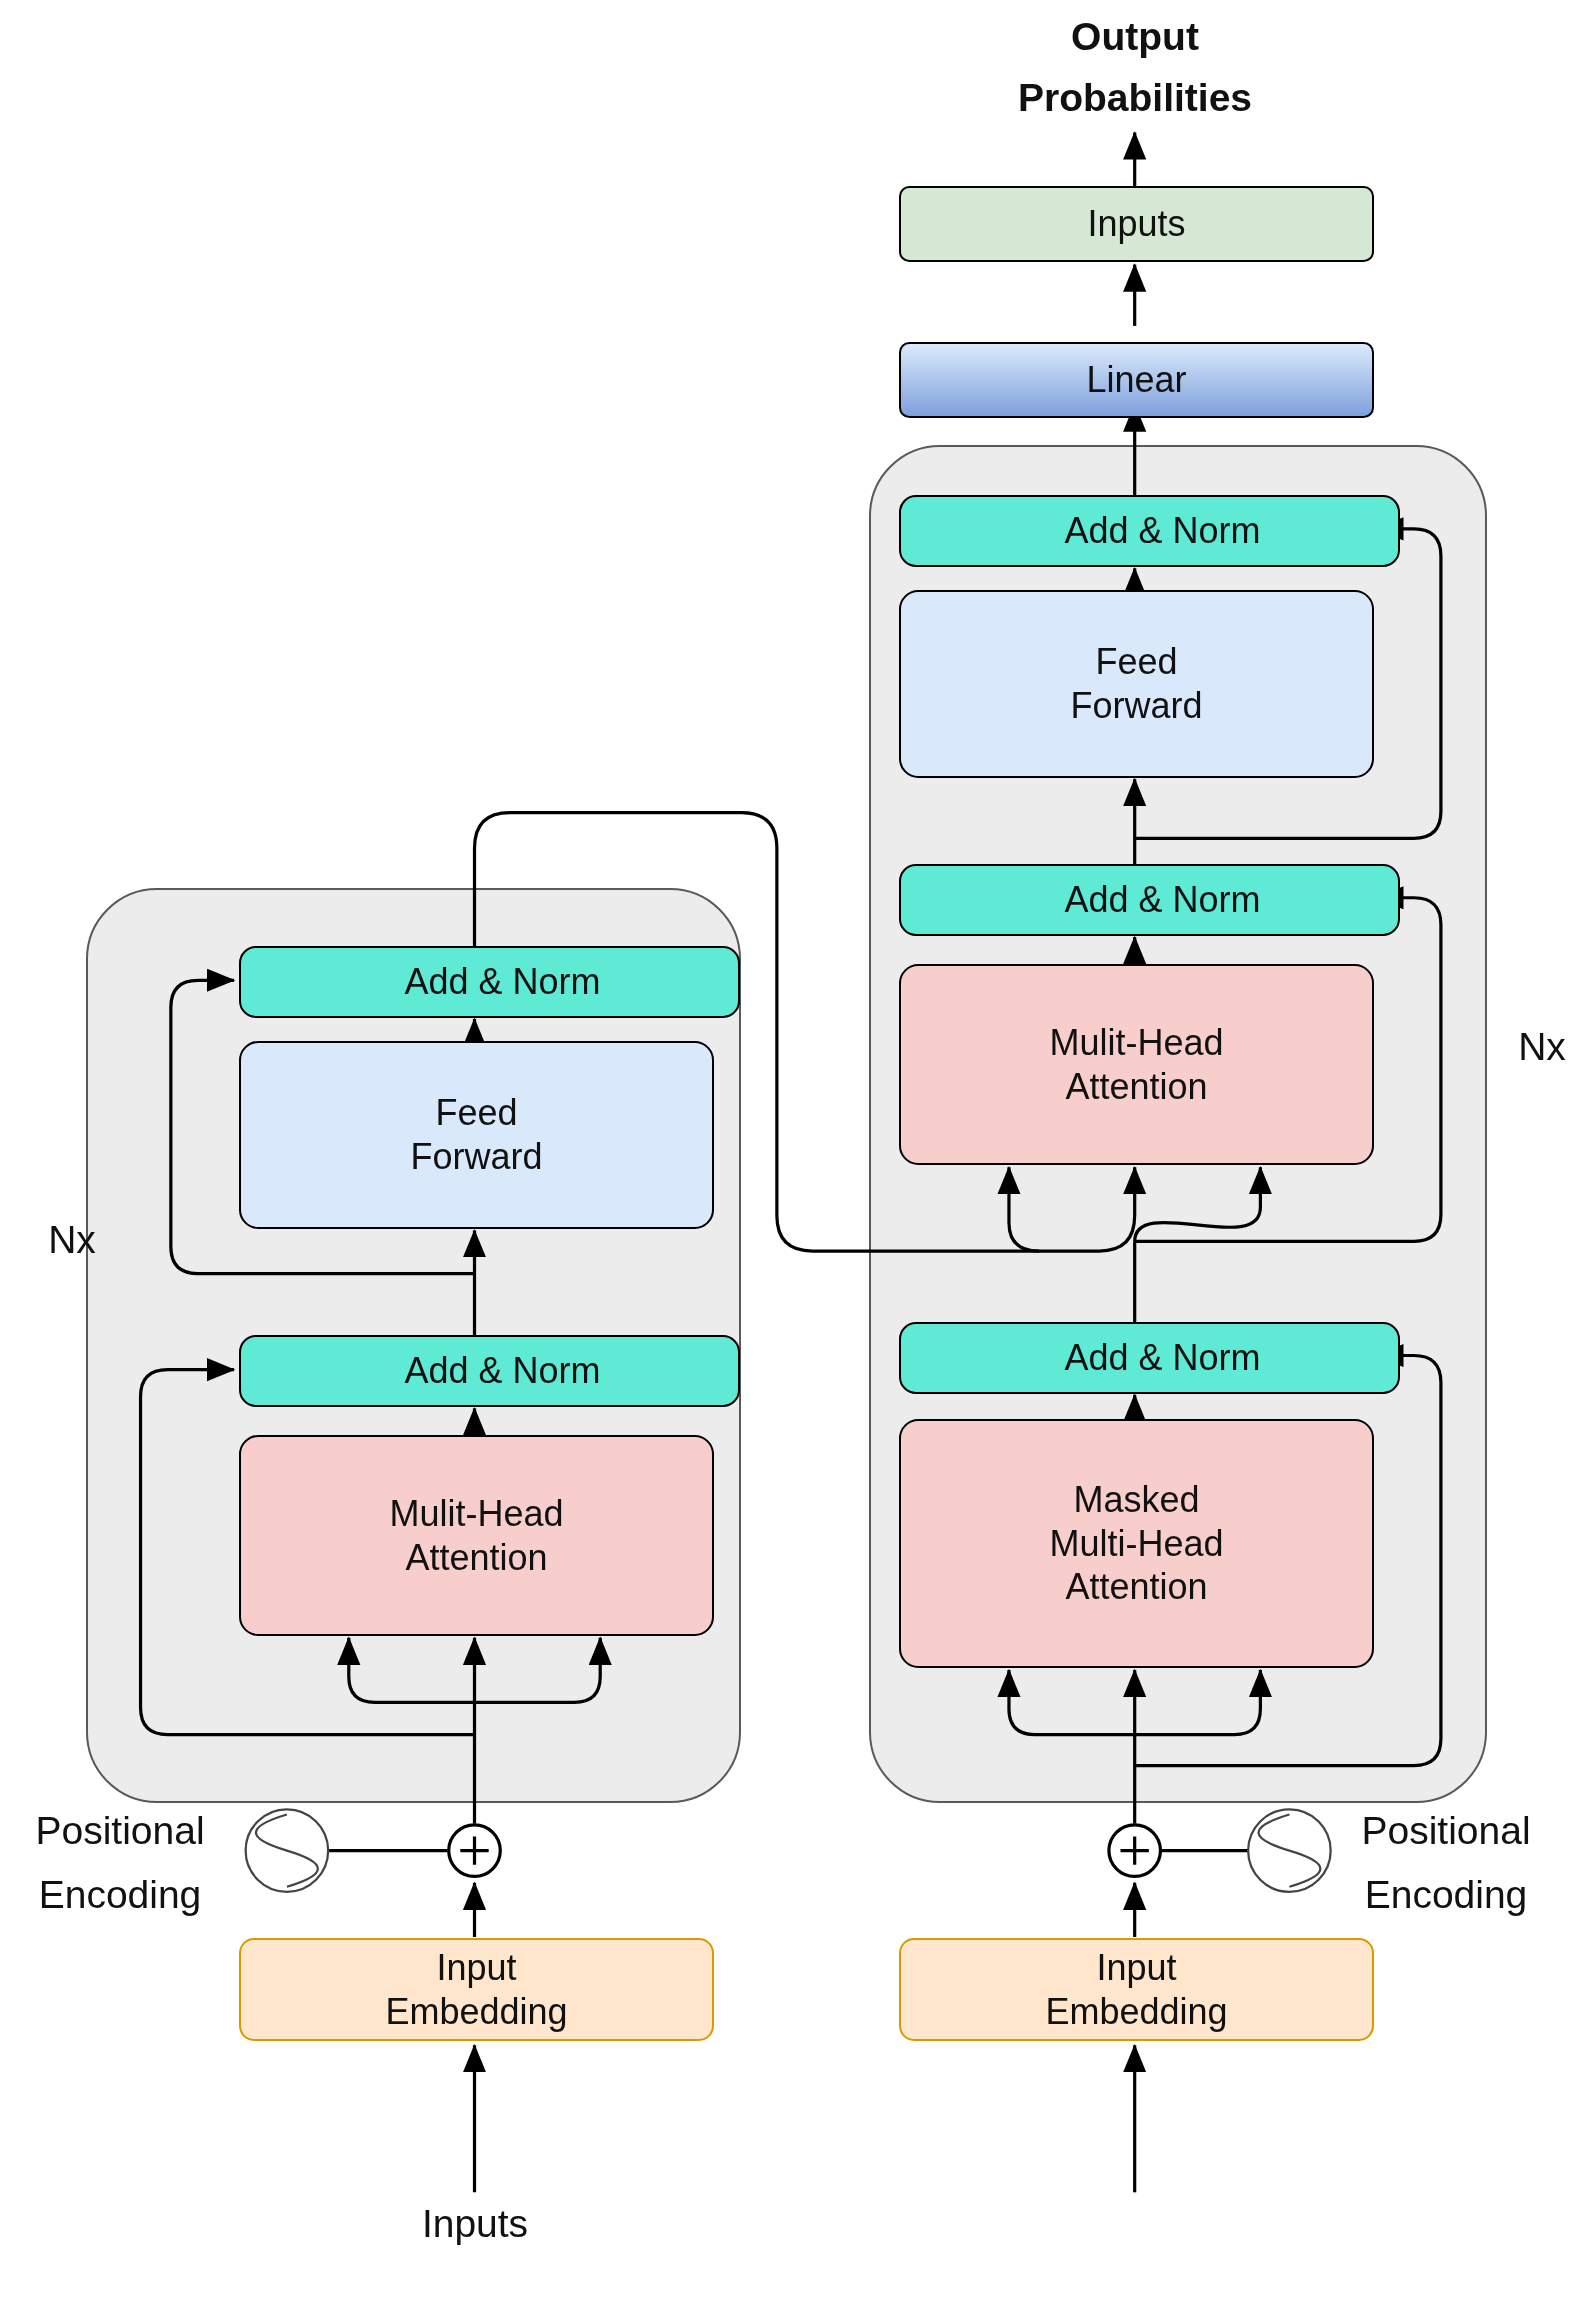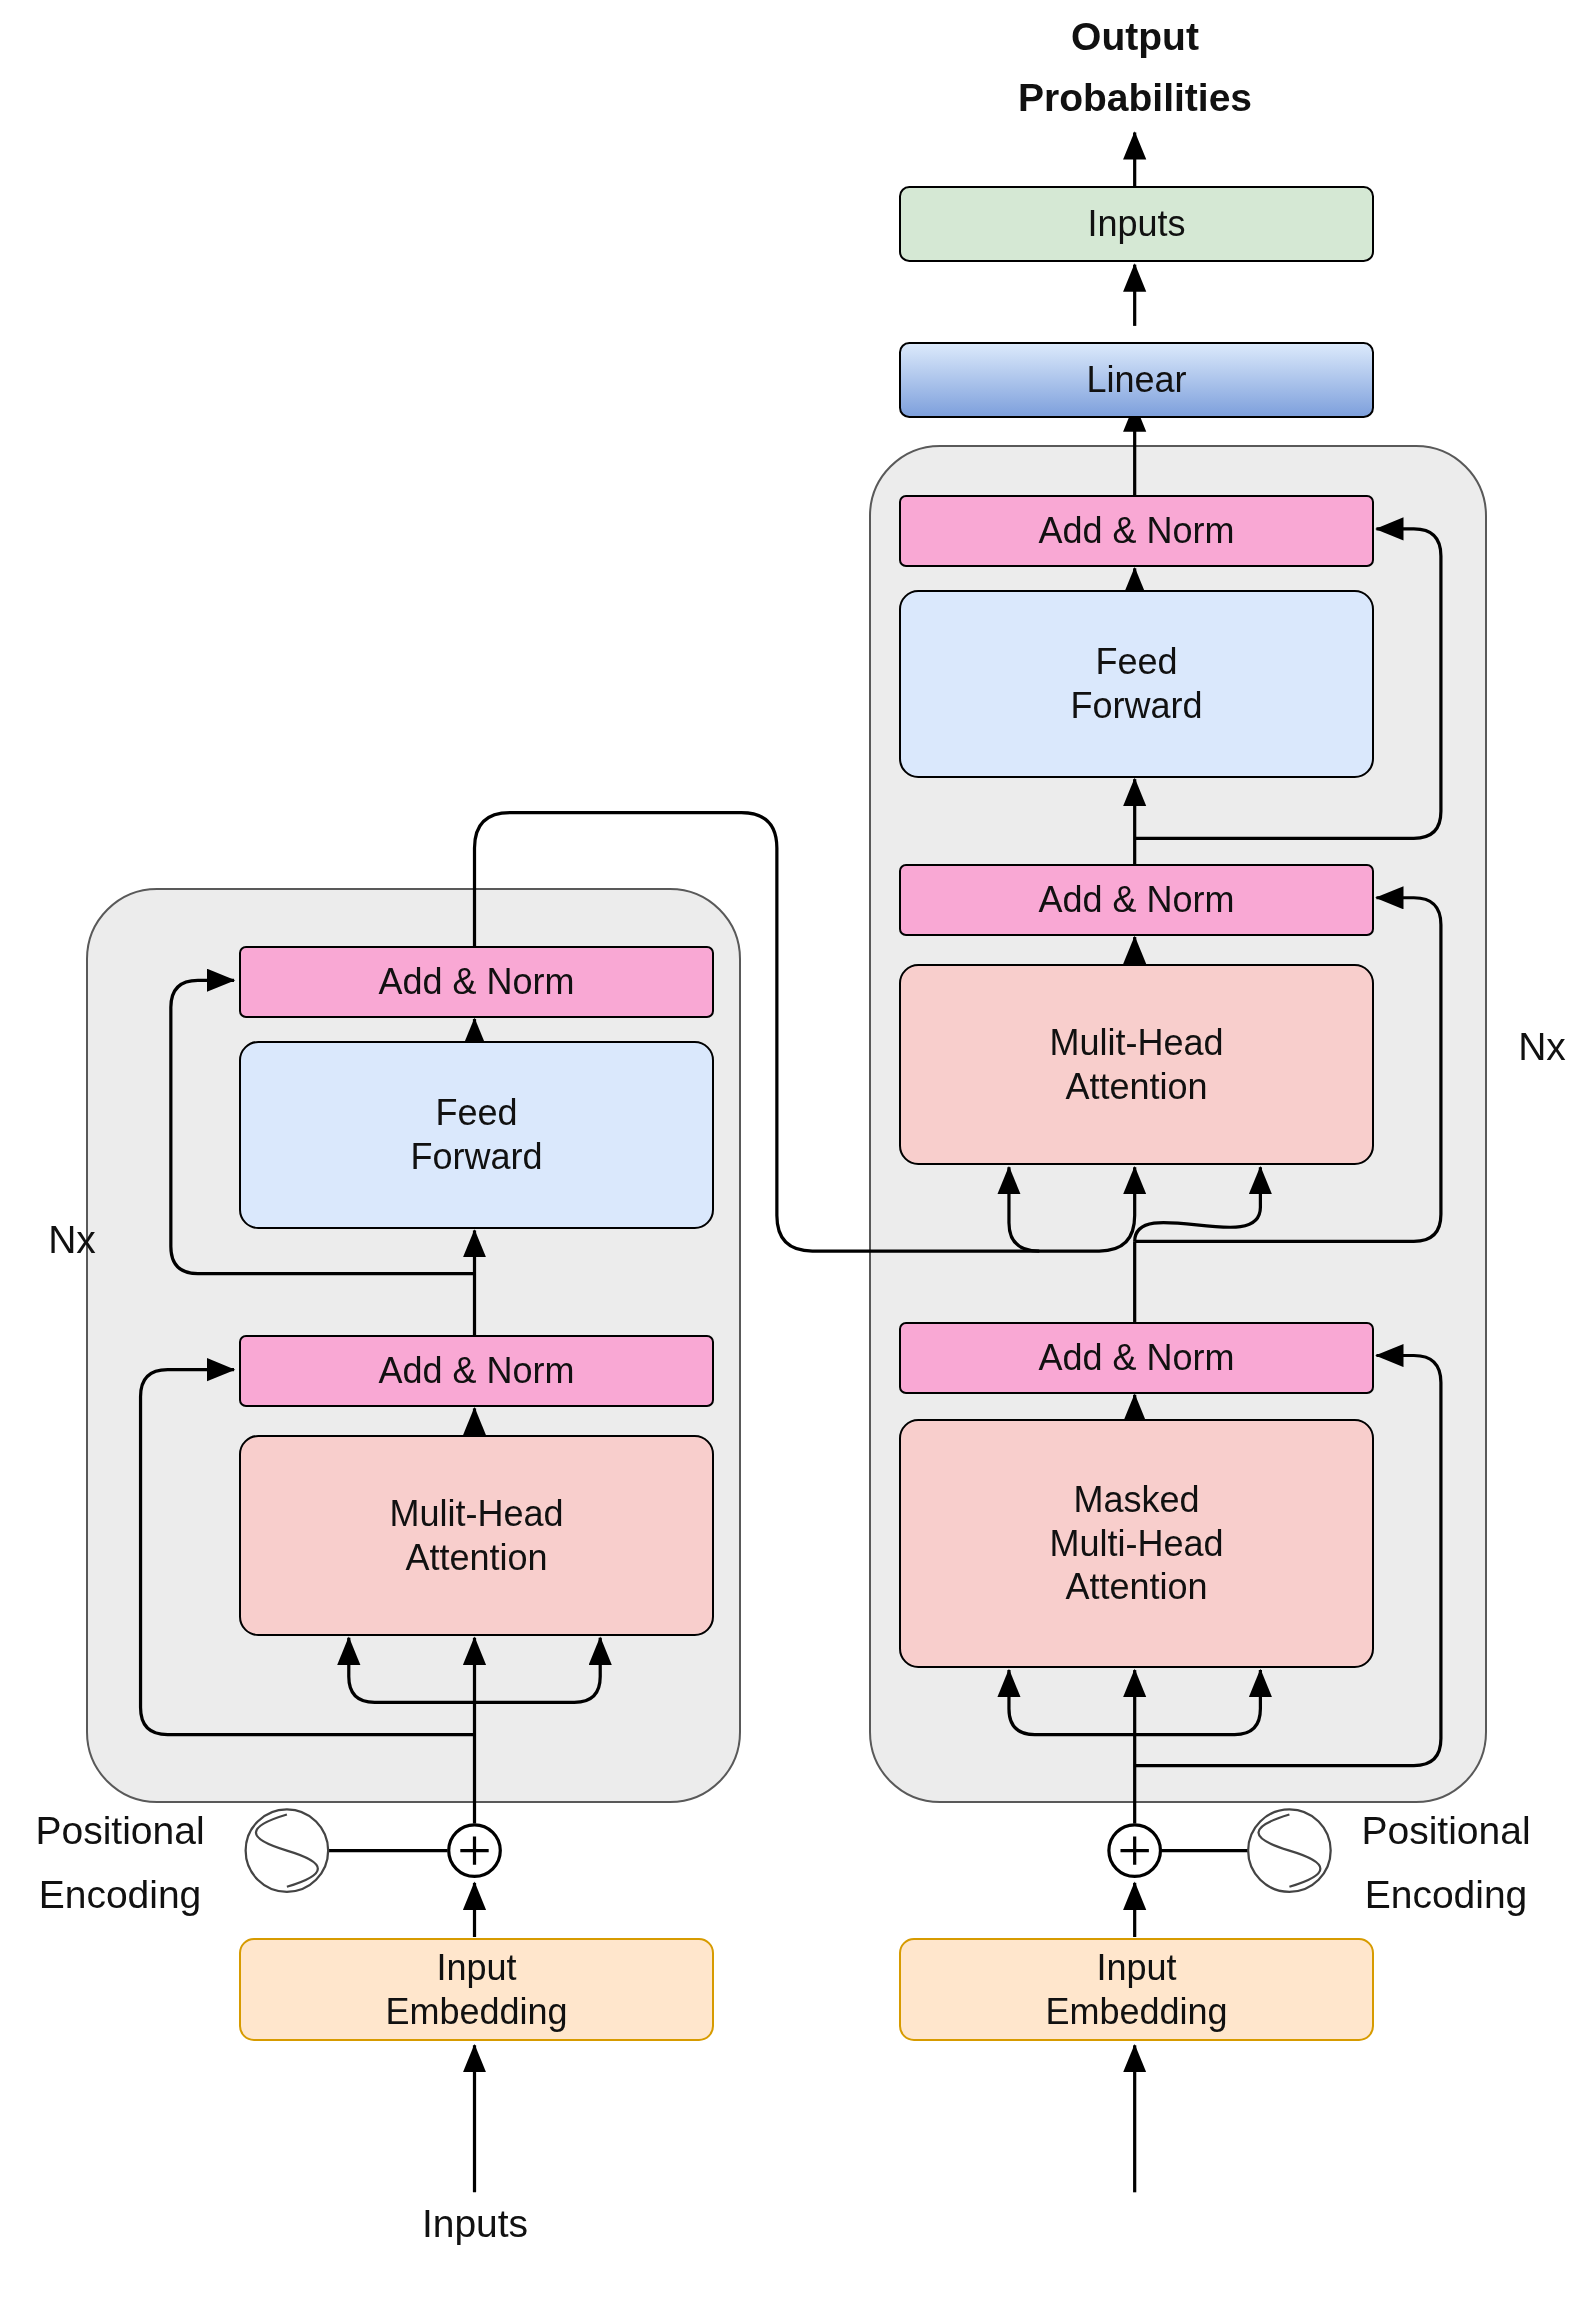--- a/index.html
+++ b/index.html
@@ -4,21 +4,21 @@
 <style>
   html,body{margin:0;padding:0;background:#ffffff;}
   .canvas{position:relative;width:1595px;height:2319px;background:#ffffff;
           font-family:"Liberation Sans", sans-serif;color:#111;overflow:hidden;}
   .container-box{position:absolute;background:#ececec;border:2.6px solid #595959;
           border-radius:71px;z-index:0;}
   svg.connectors{position:absolute;left:0;top:0;z-index:1;}
   .box{position:absolute;display:flex;align-items:center;justify-content:center;
        text-align:center;white-space:pre-line;z-index:2;border:2.6px solid #000;
        font-size:36px;line-height:1.22;}
-  .addnorm{background:#f9a8d4;border-radius:7px;}
+  .addnorm{background:#5eead4;border-radius:17px;padding-left:26px;}
   .ff{background:#dae8fc;border-radius:19.3px;}
   .attn{background:#f8cecc;border-radius:19.3px;}
   .softmax{background:#d5e8d4;border-radius:10.3px;}
   .linear{background:linear-gradient(180deg,#dbe9fb 0%,#7ea0dc 100%);border-radius:10.3px;}
   .embed{background:#ffe6cc;border:2.6px solid #d79b00;border-radius:15px;}
   .lbl{position:absolute;transform:translate(-50%,-50%);text-align:center;
        white-space:pre-line;z-index:3;font-size:39px;line-height:61px;}
   .nx{font-size:39px;line-height:43px;}
 </style>
 </head>

